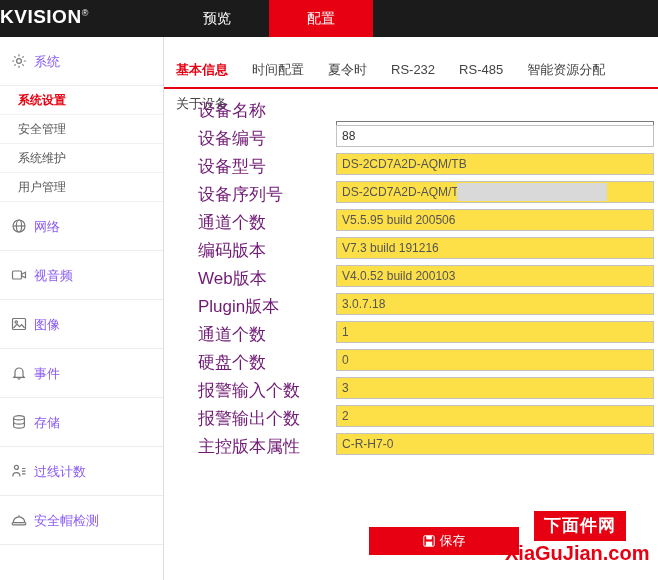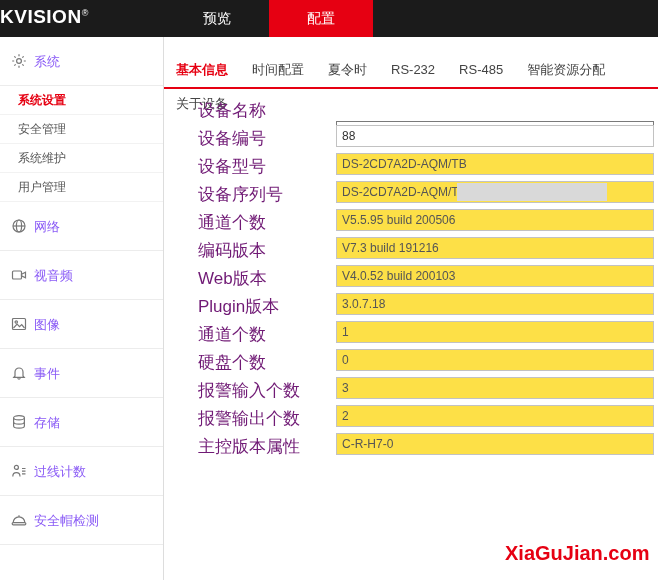--- a/index.html
+++ b/index.html
@@ -299,17 +299,27 @@
       <div class="lbl">报警输出个数</div>
       <input class="fld ro" readonly="" value="2" style="">
     </div>
 
     <div class="row">
       <div class="lbl">主控版本属性</div>
       <input class="fld ro" readonly="" value="C-R-H7-0" style="">
     </div>
   </div>
 
+  <div id="save-btn">
+    <span class="svg-ico">
+      <svg width="12" height="12" viewBox="0 0 12 12" fill="none" stroke="#fff" stroke-width="1">
+        <rect x="0.8" y="0.8" width="10.4" height="10.4" rx="1"></rect>
+        <rect x="3.2" y="0.8" width="5.6" height="3.6" fill="#fff" stroke="none"></rect>
+        <rect x="2.8" y="6.6" width="6.4" height="4.6" fill="#fff" stroke="none"></rect>
+      </svg>
+    </span><span>保存</span>
+  </div>
 </div>
 
 <div id="watermark">
+  <div id="wm-box">下面件网</div>
   <div id="wm-text">XiaGuJian.com</div>
 </div>
 
 </body></html>

